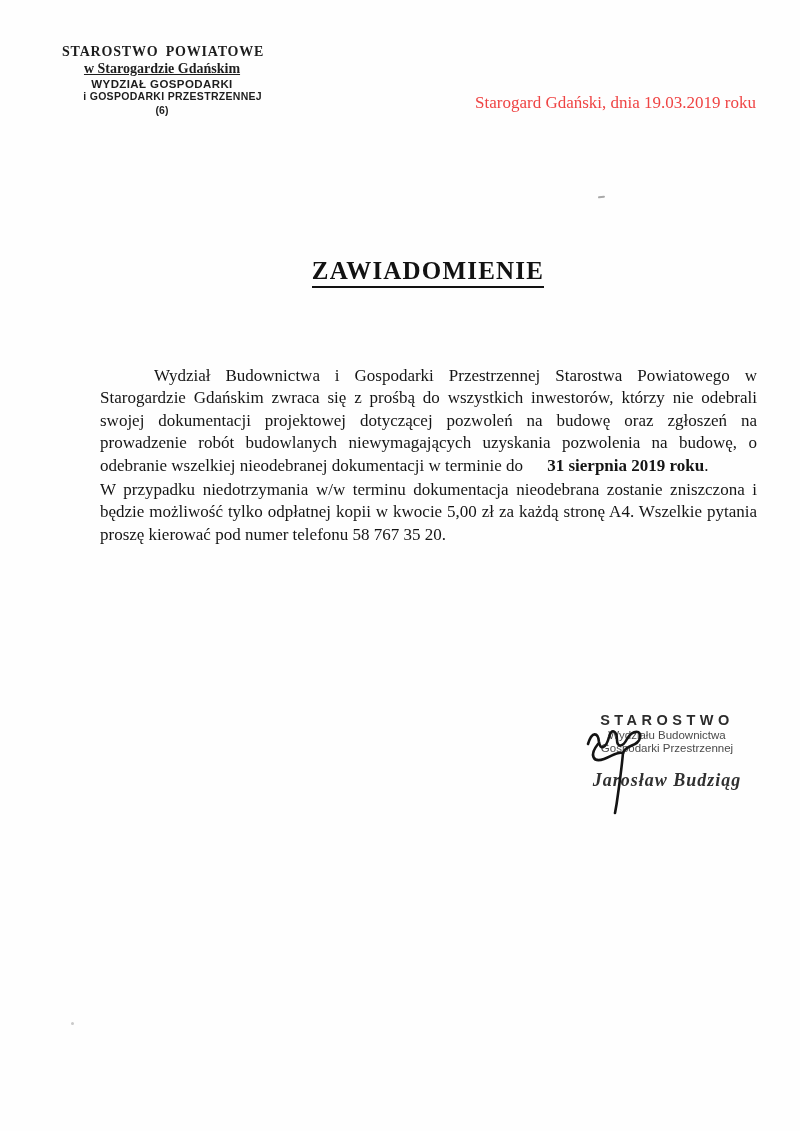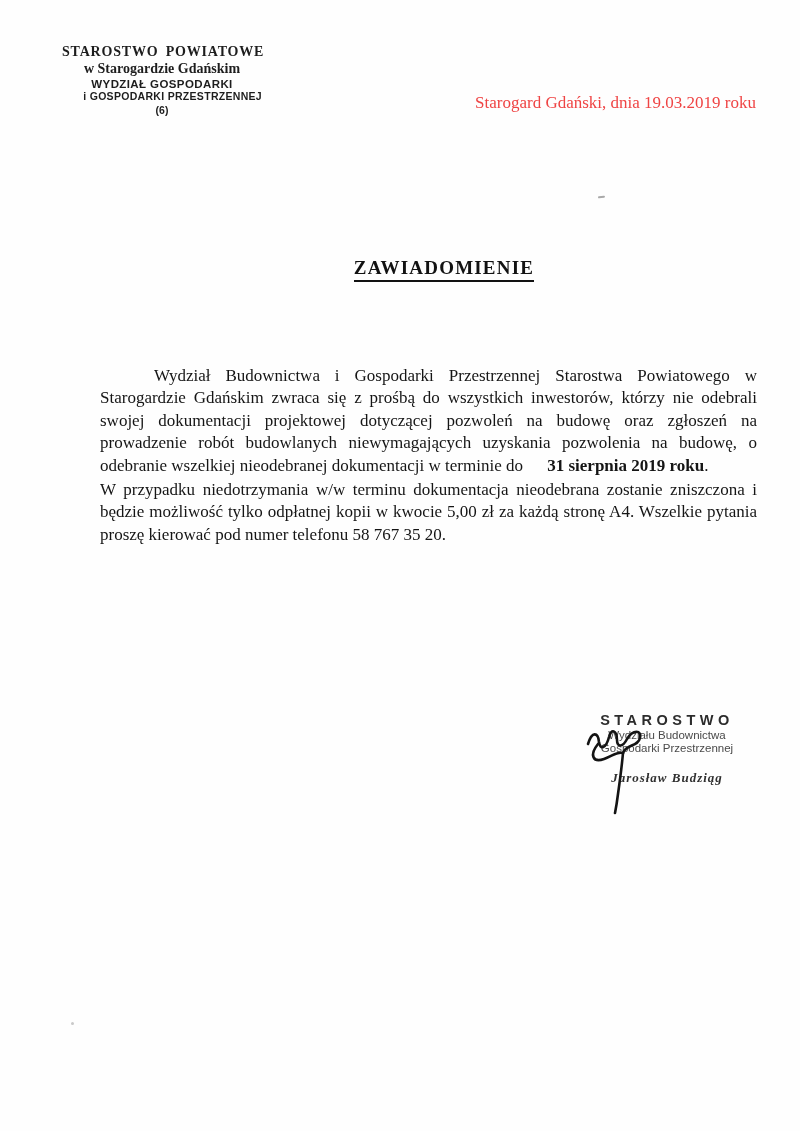--- a/index.html
+++ b/index.html
@@ -34,20 +34,21 @@
     letter-spacing: 0.8px;
     word-spacing: 3px;
     white-space: nowrap;
   }
   .hs-line2 {
     font-family: "Liberation Serif", serif;
     font-weight: 600;
     font-size: 14px;
     margin-top: 1px;
     white-space: nowrap;
+    text-decoration: underline;
   }
   .hs-line3 {
     font-family: "Liberation Sans", sans-serif;
     font-weight: 700;
     font-size: 11.5px;
     margin-top: 1px;
     letter-spacing: 0.4px;
     white-space: nowrap;
   }
   .hs-line4 {
@@ -92,26 +93,26 @@
     top: 1022px;
     width: 3px;
     height: 3px;
     background: #c9c9c9;
     border-radius: 50%;
   }
 
   
   .doc-title {
     position: absolute;
-    left: 116px;
+    left: 100px;
     top: 257px;
     width: 656px;
     margin: 0;
     text-align: center;
-    font-size: 19px;
+    font-size: 25px;
     font-weight: 700;
     letter-spacing: 1.2px;
     color: #121212;
   }
   .doc-title span {
     border-bottom: 2.5px solid #121212;
     padding-bottom: 2px;
   }
 
   
@@ -151,21 +152,21 @@
     font-size: 11.5px;
     color: #4a4a4a;
     margin-top: 1px;
     white-space: nowrap;
   }
   .sig-name {
     margin-top: 16px;
     font-family: "Liberation Serif", serif;
     font-style: italic;
     font-weight: 700;
-    font-size: 13px;
+    font-size: 18px;
     letter-spacing: 1px;
     color: #303030;
     white-space: nowrap;
   }
   .handwriting {
     position: absolute;
     left: -4px;
     top: 10px;
     pointer-events: none;
   }

